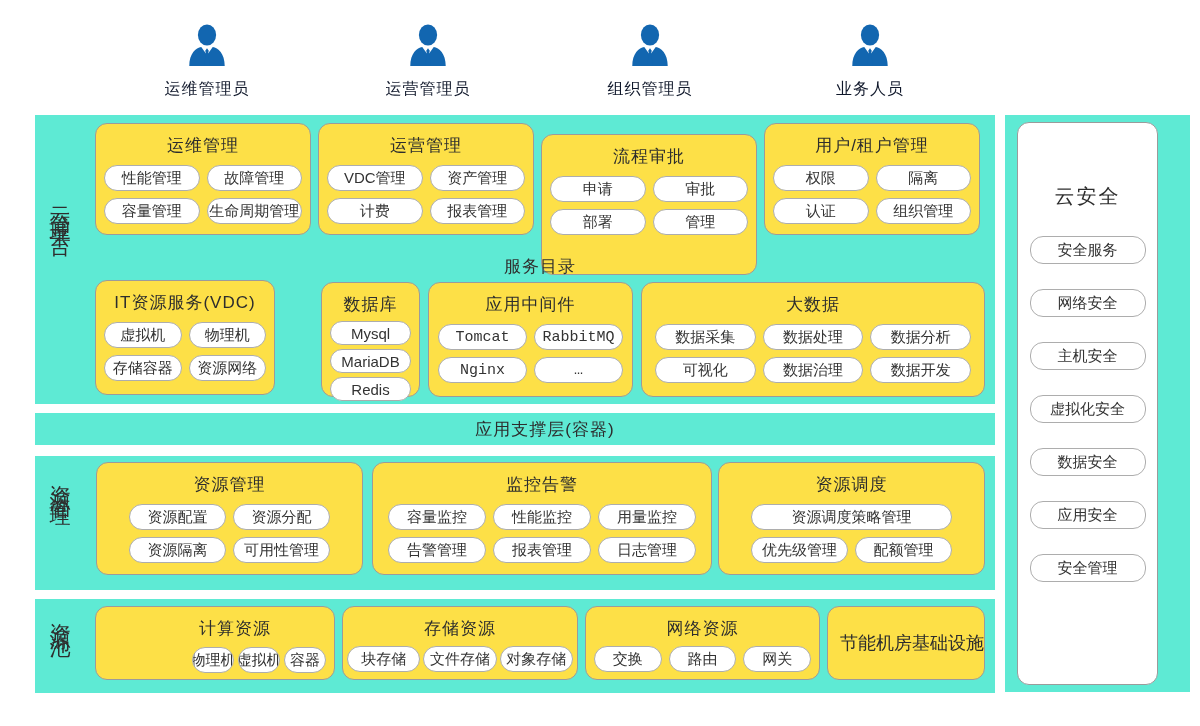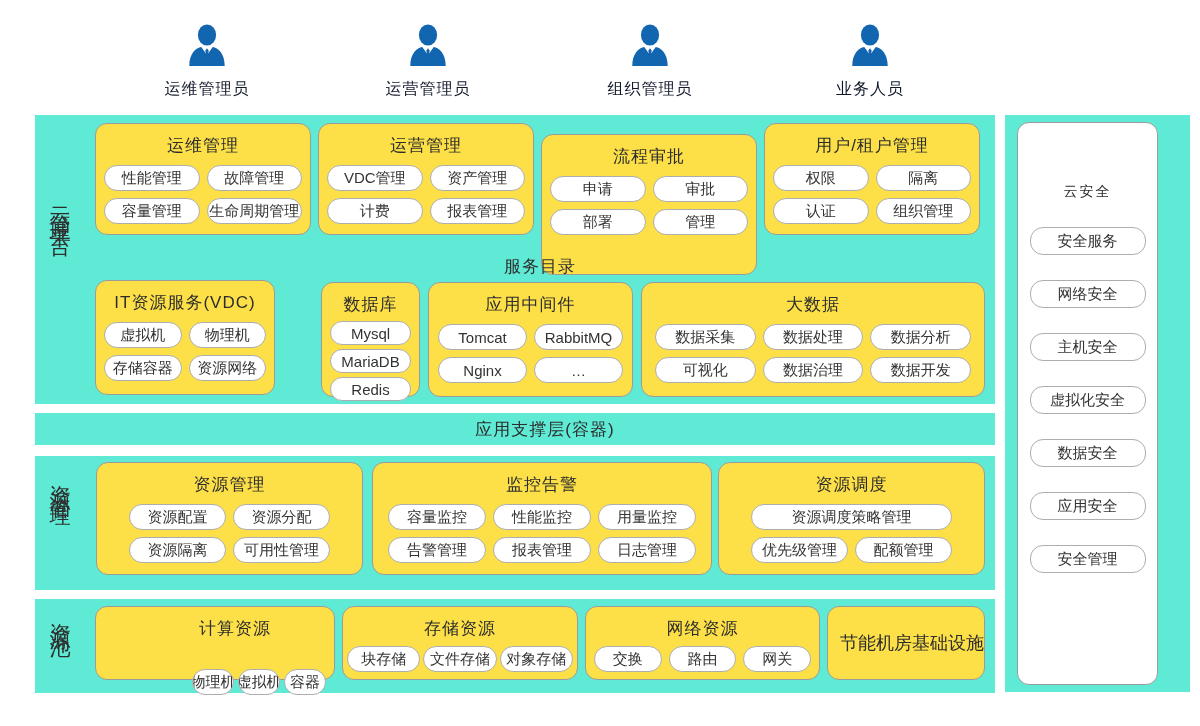--- a/index.html
+++ b/index.html
@@ -33,30 +33,30 @@
   .stack { display:flex; flex-direction:column; gap:4px; }
   .stack .chip { height:24px; }
   .chip { background:#fff; border:1px solid #adadad; border-radius:13px;
           display:flex; align-items:center; justify-content:center;
           font-size:15px; color:#333; white-space:nowrap; overflow:hidden; padding:0 2px; }
   .chip-wide { grid-column:1 / -1; height:26px; }
 
   .pad32 { padding-left:32px; padding-right:32px; }
   .pad15 { padding-left:15px; padding-right:15px; }
   .pad13 { padding-left:13px; padding-right:13px; }
-  .pad9  { padding-left:9px;  padding-right:9px; }
+  .pad9  { padding-left:9px;  padding-right:9px;font-family:Liberation Mono, monospace; }
   .gap3  { gap:9px 3px; }
-  .gap4  { gap:23px 4px;padding-left:48px; }
+  .gap4  { gap:1px 4px;padding-left:48px; }
   .tight { padding-left:4px; padding-right:4px; }
 
   
   .sec-box { position:absolute; left:1017px; top:122px; width:141px; height:563px;
              background:#fff; border:1.5px solid #9b9b9b; border-radius:12px;
              display:flex; flex-direction:column; align-items:center; }
-  .sec-title { margin-top:60px; font-size:14px; color:#2d2d2d; letter-spacing:2px; }
+  .sec-title { margin-top:60px; font-size:20px; color:#2d2d2d; letter-spacing:2px; }
   .sec-chips { margin-top:26px; display:flex; flex-direction:column; gap:25px; align-items:center; }
   .sec-chips .chip { width:116px; height:28px; }
 </style>
 </head>
 <body>
 
 <div class="stage">
 
   <div class="persona" style="left:137px">
     <svg width="46" height="46" viewBox="0 0 48 48">

